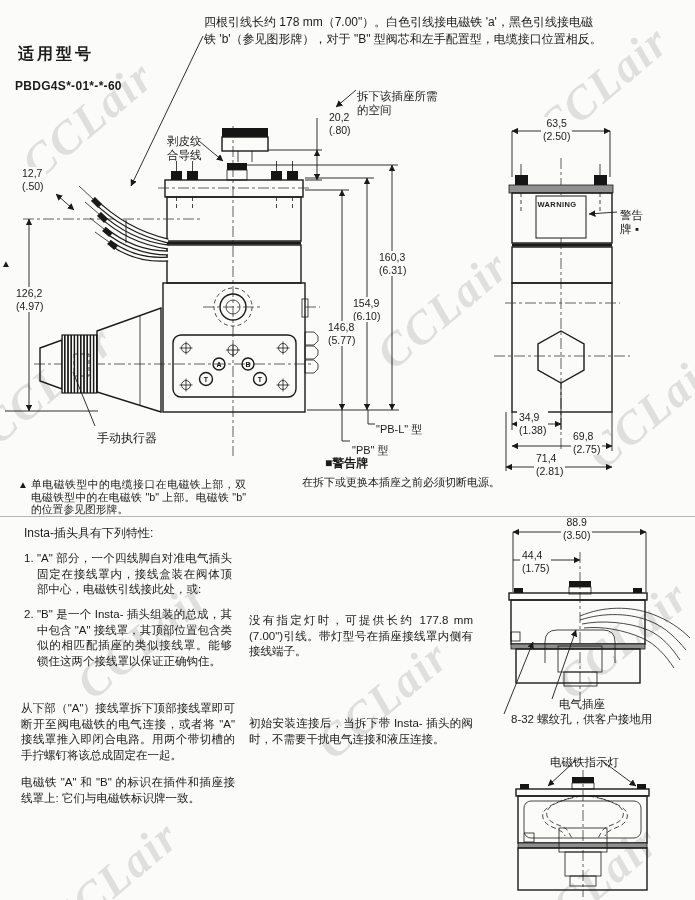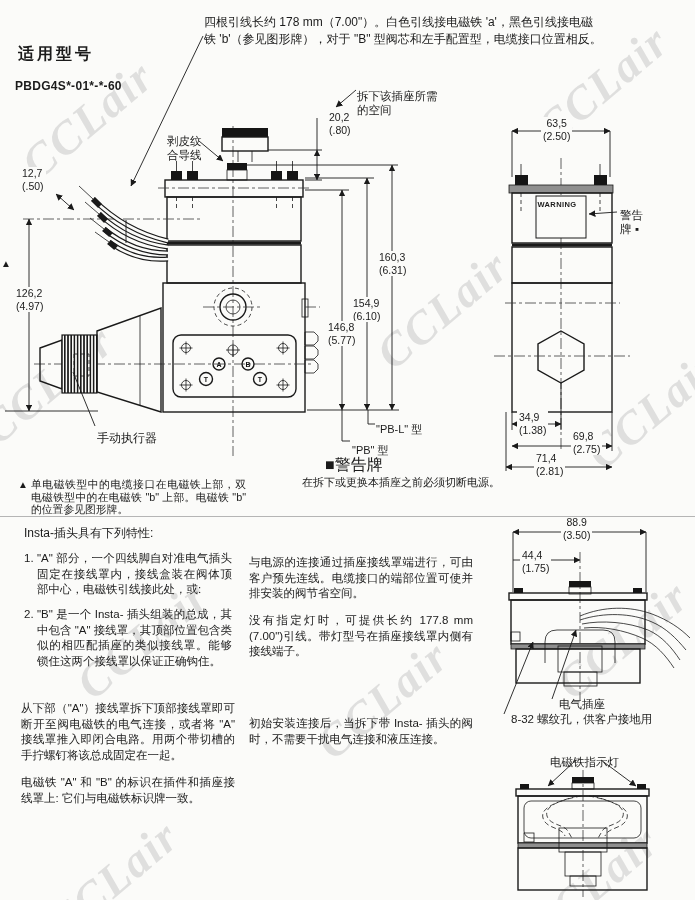--- a/index.html
+++ b/index.html
@@ -12,21 +12,21 @@
   .title{font-size:16px;font-weight:700;letter-spacing:3px;}
   .model{font-size:12px;font-weight:700;letter-spacing:.3px;}
   .note{font-size:12px;line-height:16.5px;}
   .lbl{font-size:11.5px;line-height:13.5px;white-space:pre-line;margin-top:10px;}
   .dim{position:absolute;font-size:10.5px;line-height:12.5px;background:#fbfbf9;padding:0 2px;white-space:nowrap;}
   .dim span{display:block;}
   .dim.ctr{text-align:center;}
   .para{font-size:11.5px;line-height:15.6px;text-align:justify;}
   .flexrow{display:flex;}
   .mk{flex:none;width:13px;font-size:11.5px;line-height:15.6px;}
-  .warn-title{font-size:16px;font-weight:400;}
+  .warn-title{font-size:12px;font-weight:700;}
   .warn-box{font-size:7.5px;font-weight:600;letter-spacing:.4px;text-align:center;}
   .divider{position:absolute;left:0;top:516px;width:695px;height:1px;background:#b5b5b5;}
   svg{position:absolute;left:0;top:0;}
   .ol{fill:none;stroke:#1a1a1a;stroke-width:1.4;}
   .thin{stroke-width:.8;}
   .dimline{fill:none;stroke:#1a1a1a;stroke-width:.9;}
   .cl{fill:none;stroke:#3a3a3a;stroke-width:.8;stroke-dasharray:11 3 3 3;}
   .dash{stroke-dasharray:4 3;}
   .dash2{stroke-dasharray:5 3;}
   .blk{fill:#151515;stroke:none;}
@@ -347,21 +347,20 @@
     <span class="mk">1.</span>
     <span class="para" style="flex:1">"A" 部分，一个四线脚自对准电气插头固定在接线罩内，接线盒装在阀体顶部中心，电磁铁引线接此处，或:</span>
   </div>
   <div class="t flexrow" style="left:24px;top:607px;width:208px">
     <span class="mk">2.</span>
     <span class="para" style="flex:1">"B" 是一个 Insta- 插头组装的总成，其中包含 "A" 接线罩，其顶部位置包含类似的相匹配插座的类似接线罩。能够锁住这两个接线罩以保证正确钩住。</span>
   </div>
   <div class="t para" style="left:21px;top:701px;width:214px">从下部（"A"）接线罩拆下顶部接线罩即可断开至阀电磁铁的电气连接，或者将 "A" 接线罩推入即闭合电路。用两个带切槽的手拧螺钉将该总成固定在一起。</div>
   <div class="t para" style="left:21px;top:775px;width:214px">电磁铁 "A" 和 "B" 的标识在插件和插座接线罩上: 它们与电磁铁标识牌一致。</div>
 
-  <div class="t para" style="left:249px;top:555px;width:224px">与电源的连接通过插座接线罩端进行，可由客户预先连线。电缆接口的端部位置可使并排安装的阀节省空间。</div>
   <div class="t para" style="left:249px;top:613px;width:224px">没有指定灯时，可提供长约 177.8 mm (7.00")引线。带灯型号在插座接线罩内侧有接线端子。</div>
   <div class="t para" style="left:249px;top:716px;width:224px">初始安装连接后，当拆下带 Insta- 插头的阀时，不需要干扰电气连接和液压连接。</div>
 
   <div class="t lbl" style="left:559px;top:688px">电气插座</div>
   <div class="t lbl" style="left:511px;top:703px;white-space:nowrap">8-32 螺纹孔，供客户接地用</div>
   <div class="t lbl" style="left:550px;top:746px">电磁铁指示灯</div>
 
 </div>
 
 </body></html>

